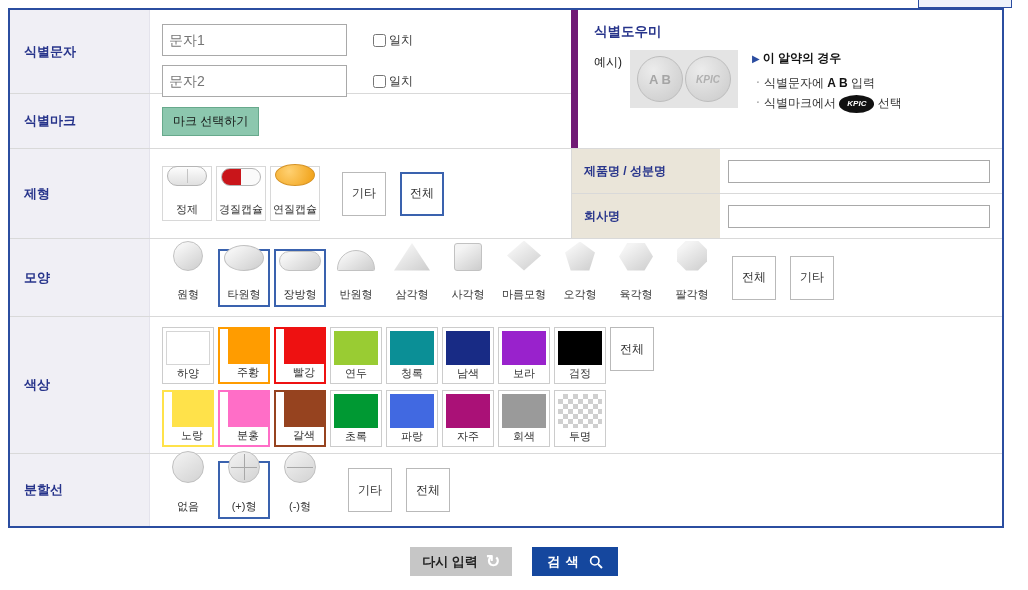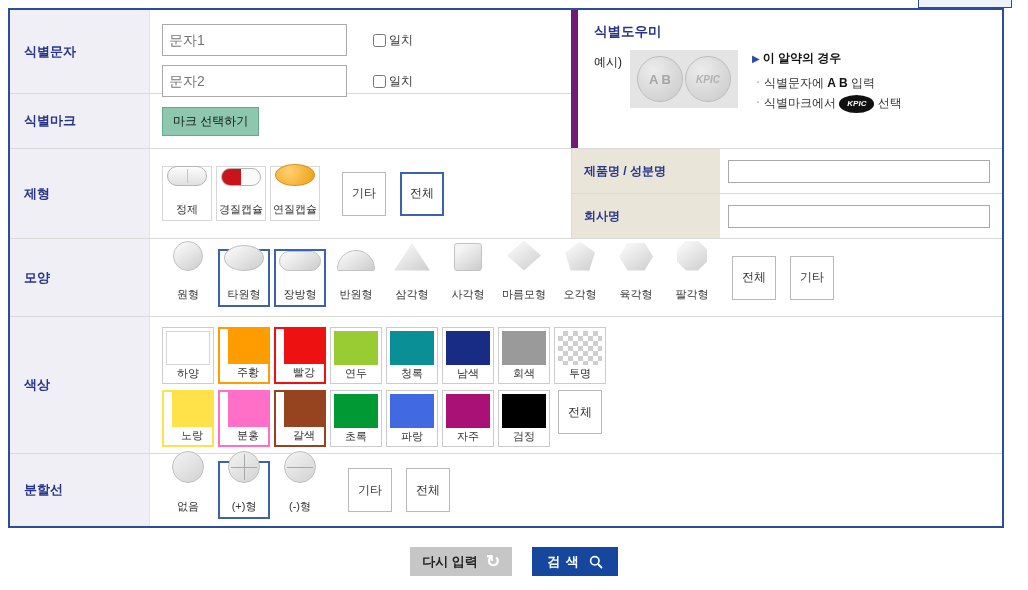--- a/index.html
+++ b/index.html
@@ -341,20 +341,24 @@
         </div>
         <div class="color-cell">
           <div class="swatch" style="background: rgb(24, 43, 133);"></div>
           <div class="opt-label">남색</div>
         </div>
         <div class="color-cell">
           <div class="swatch" style="background: rgb(170, 17, 119);"></div>
           <div class="opt-label">자주</div>
         </div>
         <div class="color-cell">
+          <div class="swatch" style="background: rgb(153, 34, 204);"></div>
+          <div class="opt-label">보라</div>
+        </div>
+        <div class="color-cell">
           <div class="swatch" style="background: rgb(154, 154, 154);"></div>
           <div class="opt-label">회색</div>
         </div>
         <div class="color-cell">
           <div class="swatch" style="background: rgb(0, 0, 0);"></div>
           <div class="opt-label">검정</div>
         </div>
         <div class="color-cell">
           <div class="swatch checker"></div>
           <div class="opt-label">투명</div>

